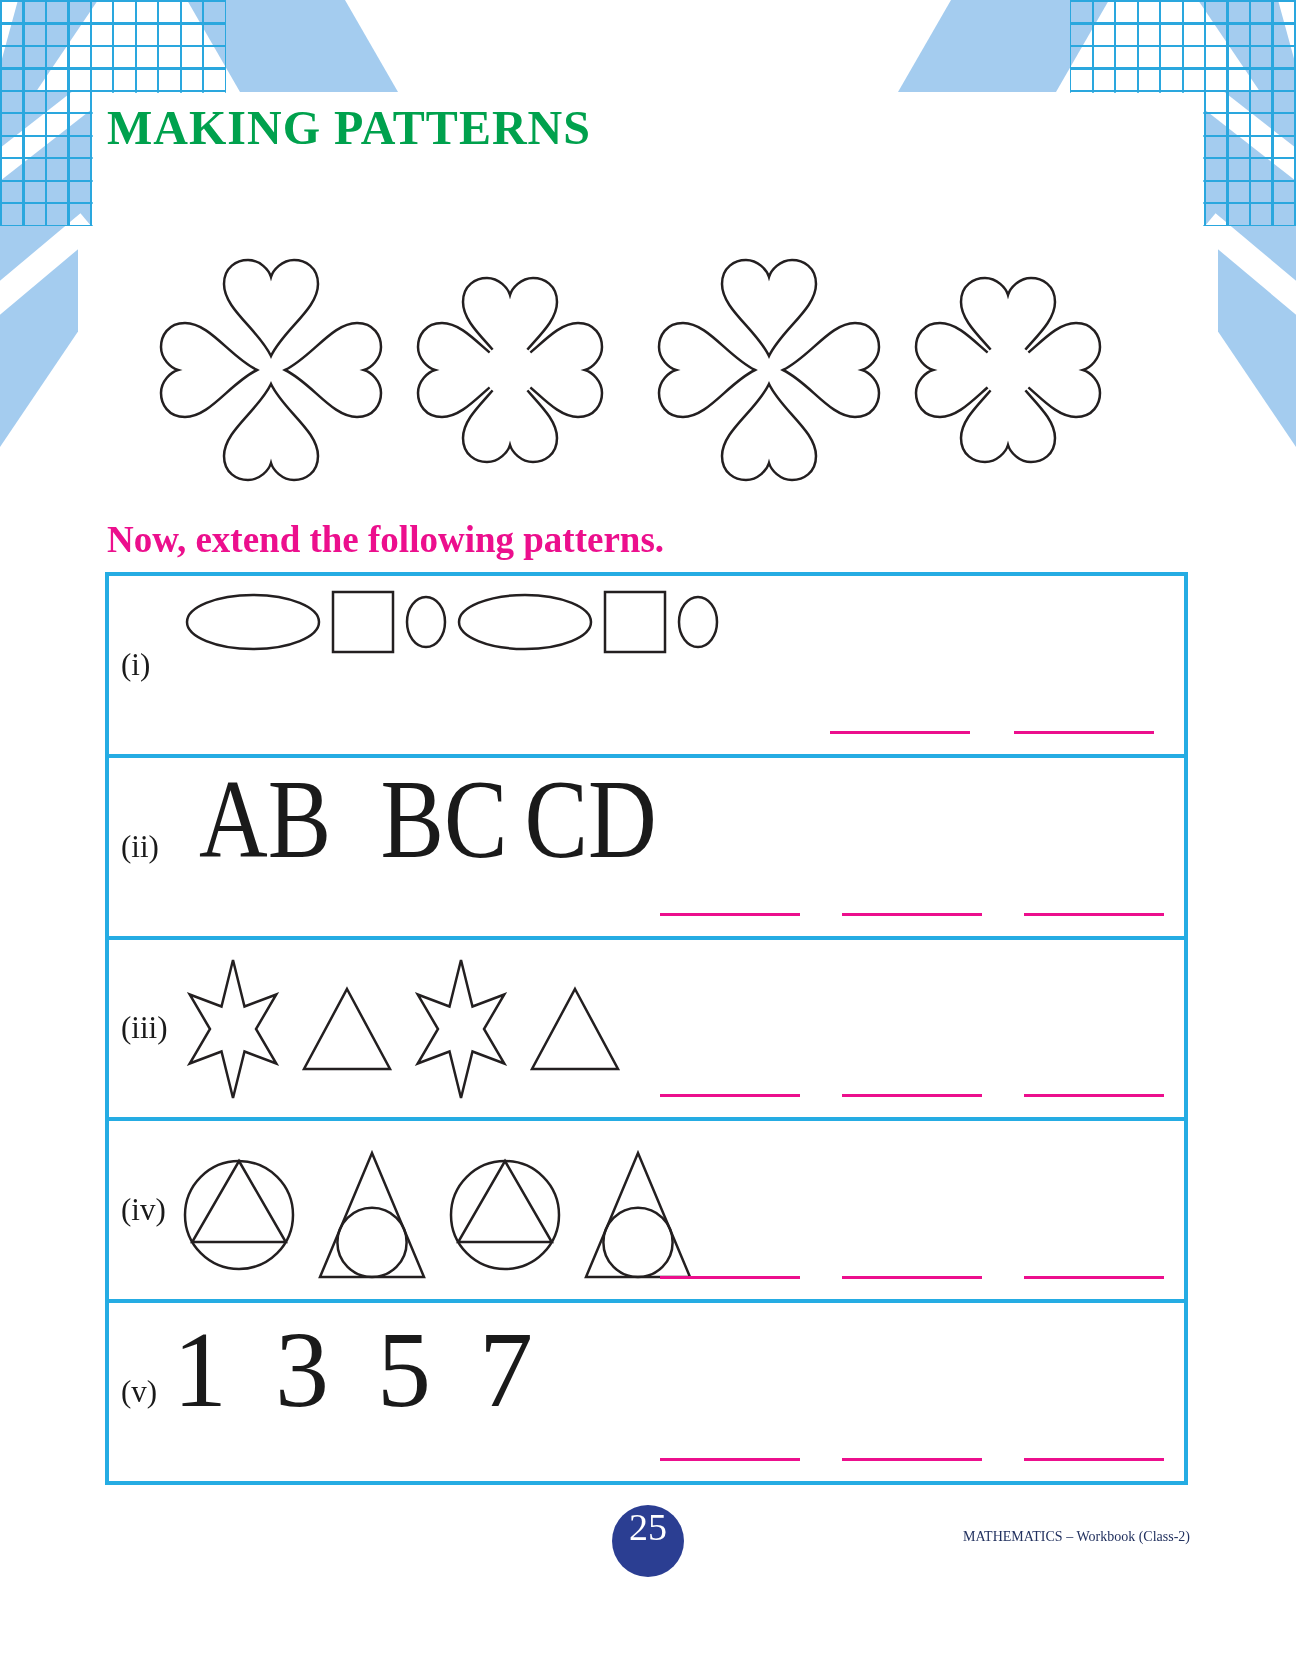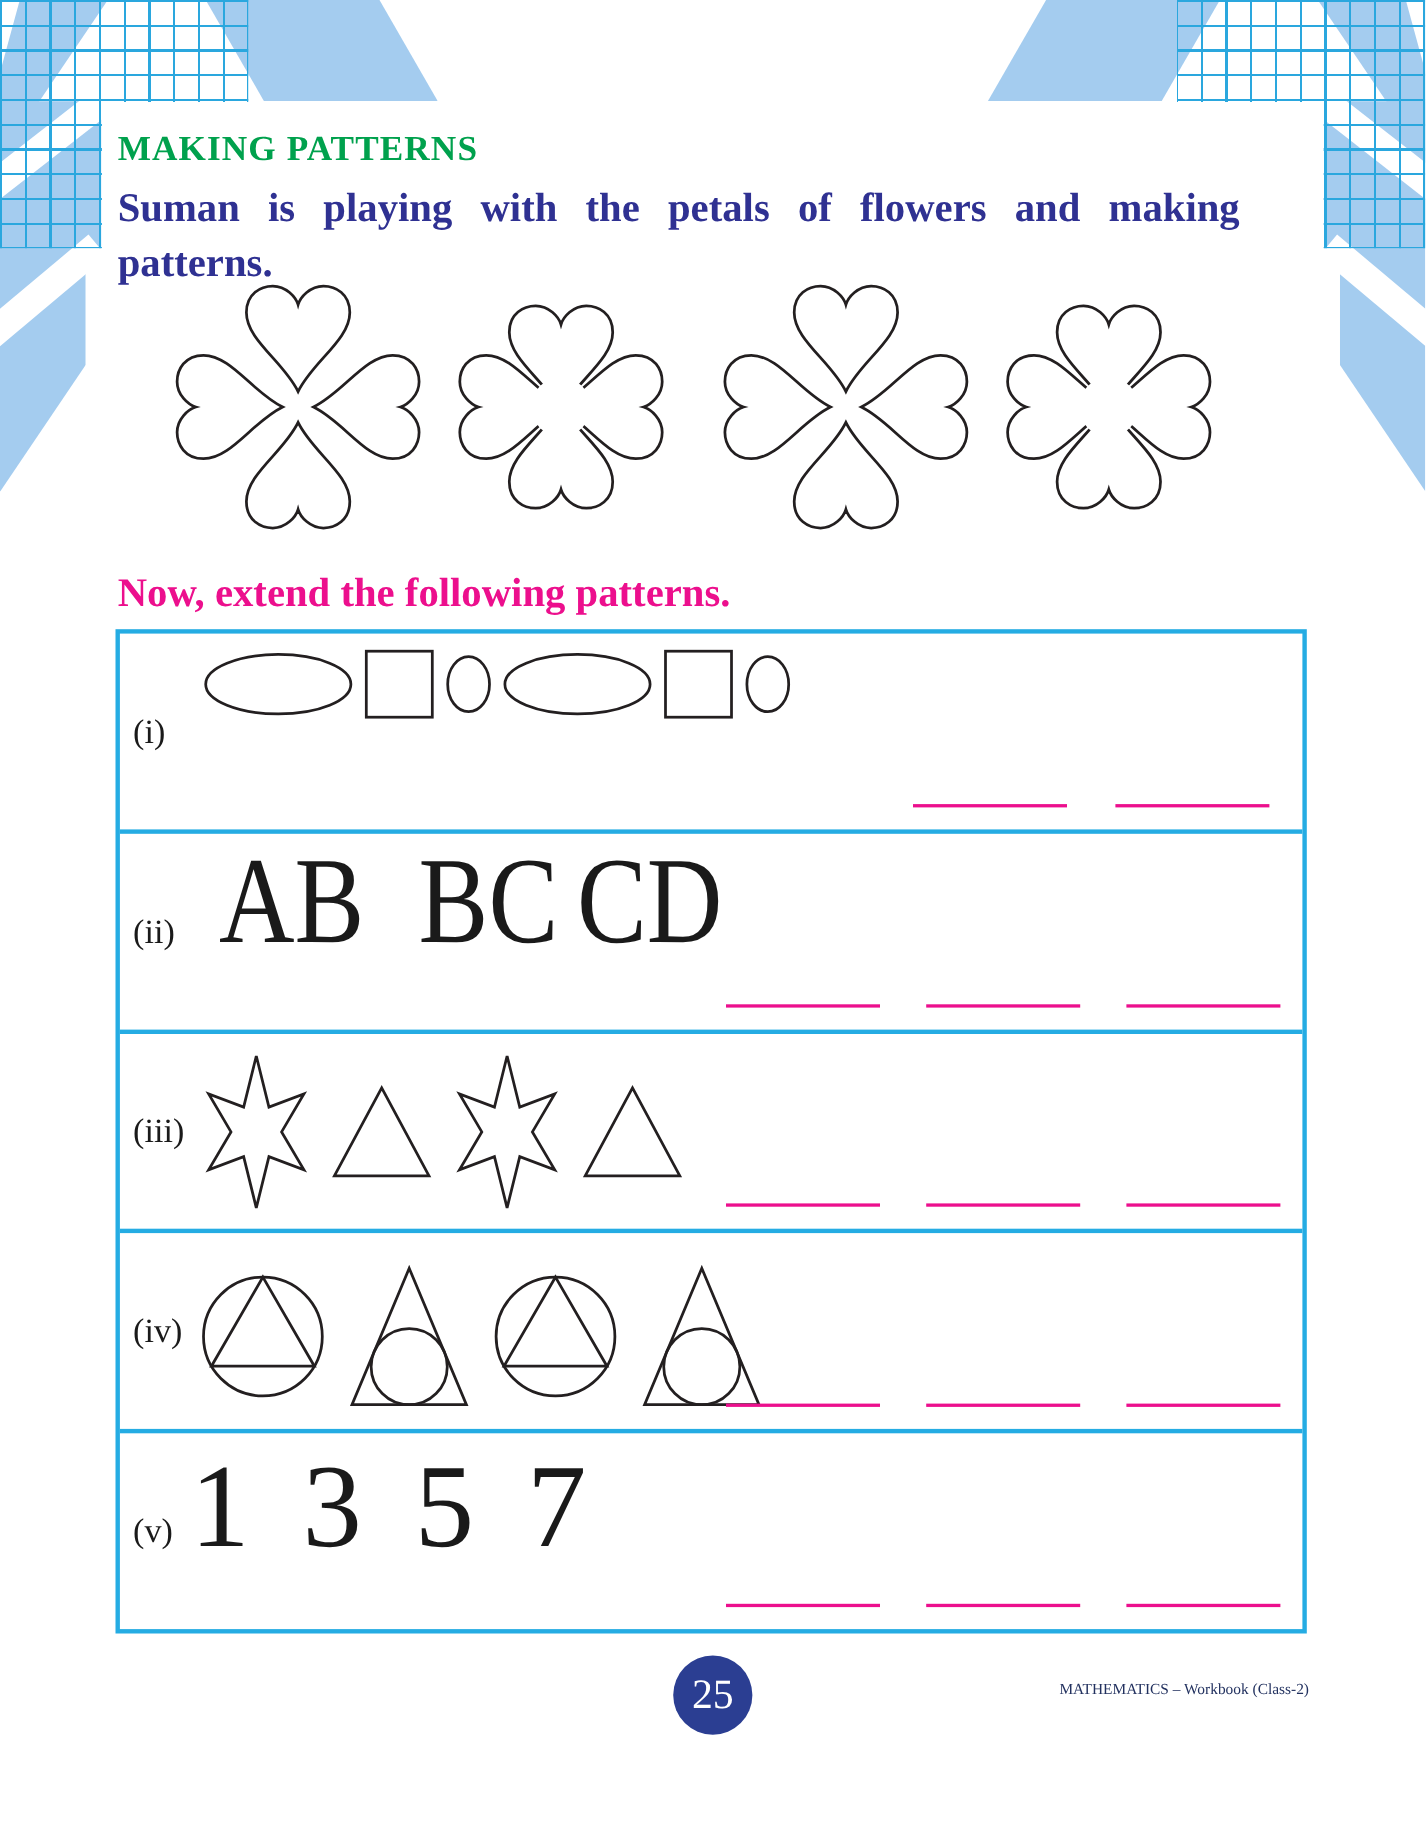--- a/index.html
+++ b/index.html
@@ -20,22 +20,22 @@
   .deco .stripe{position:absolute;background:#fff;}
   .deco .s1{left:35px;top:52px;width:26px;height:150px;transform:rotate(52deg);}
   .deco .s2{left:26px;top:200px;width:26px;height:130px;transform:rotate(50deg);}
   .deco .grid-l{position:absolute;left:0;top:0;width:226px;height:226px;
      clip-path:polygon(0 0,100% 0,100% 41%,41% 41%,41% 100%,0 100%);
      background-image:
        repeating-linear-gradient(to right,var(--gridblue) 0 2px,transparent 2px 22.5px),
        repeating-linear-gradient(to bottom,var(--gridblue) 0 2px,transparent 2px 22.5px);}
 
   
-  .title{position:absolute;left:107px;top:100px;font-size:32px;font-weight:bold;
-         color:var(--green);letter-spacing:1px;margin-top:16px;}
+  .title{position:absolute;left:107px;top:100px;font-size:48px;font-weight:bold;
+         color:var(--green);letter-spacing:1px;}
   .intro{position:absolute;left:107px;top:165px;width:1020px;margin:0;font-size:37px;
          font-weight:bold;color:var(--navy);line-height:50px;text-align:justify;}
   .instruction{position:absolute;left:107px;top:518px;font-size:37px;font-weight:bold;
          color:var(--pink);}
 
   
   .flowers{position:absolute;left:0;top:258px;width:1296px;height:224px;display:flex;align-items:flex-start;}
   .flowers svg{display:block;}
   .flowers svg:nth-child(1){margin-left:156px;margin-right:9px;}
   .flowers svg:nth-child(2){margin-right:29px;}
@@ -57,21 +57,21 @@
   .row4 .items{left:74px;top:28px;gap:22px;}
   .row5 .items{left:64px;top:12px;gap:48px;}
   .row5 .tok{font-size:108px;line-height:110px;color:#1a1a1a;}
   .row6 .items{left:96px;top:16px;gap:46px;}
   .blanks{position:absolute;bottom:20px;right:20px;display:flex;gap:42px;}
   .row1 .blanks{right:30px;gap:44px;}
   .blank{width:140px;height:3px;background:var(--pink);}
 
   
   .page-badge{position:absolute;left:612px;top:1505px;width:72px;height:72px;border-radius:50%;
-     background:var(--badge);color:#fff;font-size:38px;display:flex;align-items:center;justify-content:center;}
+     background:var(--badge);color:#fff;font-size:38px;display:flex;align-items:flex-start;justify-content:center;}
   .footer-text{position:absolute;top:1529px;right:106px;font-size:14px;color:var(--footnavy);}
 </style>
 </head>
 <body>
 
 <div class="page" style="--green: #00A14D; --navy: #2F3192; --pink: #EC0F8D; --cyan: #25ACE3; --lblue: #A4CCEF; --gridblue: #2AA7DE; --badge: #2B3E92; --footnavy: #22315F;">
 
   <div class="deco deco-left">
     <div class="band-a"></div>
     <div class="band-b"></div>
@@ -85,21 +85,20 @@
     <div class="band-a"></div>
     <div class="band-b"></div>
     <div class="col-fill"></div>
     <div class="wedge"></div>
     <div class="stripe s1"></div>
     <div class="stripe s2"></div>
     <div class="grid-l"></div>
   </div>
 
   <div class="title">MAKING PATTERNS</div>
-  <p class="intro">Suman is playing with the petals of flowers and making patterns.</p>
 
   <div class="flowers">
       <svg width="230" height="224" viewBox="-115 -112 230 224" style="overflow:visible;display:block" xmlns="http://www.w3.org/2000/svg">
         <path d="M0,0 C-13,-27 -47,-47 -47,-72 C-47,-89 -34,-96 -23,-96 C-11,-96 -2,-86 0,-79 C2,-86 11,-96 23,-96 C34,-96 47,-89 47,-72 C47,-47 13,-27 0,0 Z" transform="rotate(0) translate(0,-14)" fill="#fff" stroke="#231F20" stroke-width="2.5"></path>
         <path d="M0,0 C-13,-27 -47,-47 -47,-72 C-47,-89 -34,-96 -23,-96 C-11,-96 -2,-86 0,-79 C2,-86 11,-96 23,-96 C34,-96 47,-89 47,-72 C47,-47 13,-27 0,0 Z" transform="rotate(90) translate(0,-14)" fill="#fff" stroke="#231F20" stroke-width="2.5"></path>
         <path d="M0,0 C-13,-27 -47,-47 -47,-72 C-47,-89 -34,-96 -23,-96 C-11,-96 -2,-86 0,-79 C2,-86 11,-96 23,-96 C34,-96 47,-89 47,-72 C47,-47 13,-27 0,0 Z" transform="rotate(180) translate(0,-14)" fill="#fff" stroke="#231F20" stroke-width="2.5"></path>
         <path d="M0,0 C-13,-27 -47,-47 -47,-72 C-47,-89 -34,-96 -23,-96 C-11,-96 -2,-86 0,-79 C2,-86 11,-96 23,-96 C34,-96 47,-89 47,-72 C47,-47 13,-27 0,0 Z" transform="rotate(270) translate(0,-14)" fill="#fff" stroke="#231F20" stroke-width="2.5"></path>
       </svg>
       <svg width="230" height="224" viewBox="-115 -112 230 224" style="overflow:visible;display:block" xmlns="http://www.w3.org/2000/svg">
         <path d="M0,0 C-13,-27 -47,-47 -47,-72 C-47,-89 -34,-96 -23,-96 C-11,-96 -2,-86 0,-79 C2,-86 11,-96 23,-96 C34,-96 47,-89 47,-72 C47,-47 13,-27 0,0 Z" transform="rotate(0) translate(0,4)" fill="#fff" stroke="#231F20" stroke-width="2.5"></path>

